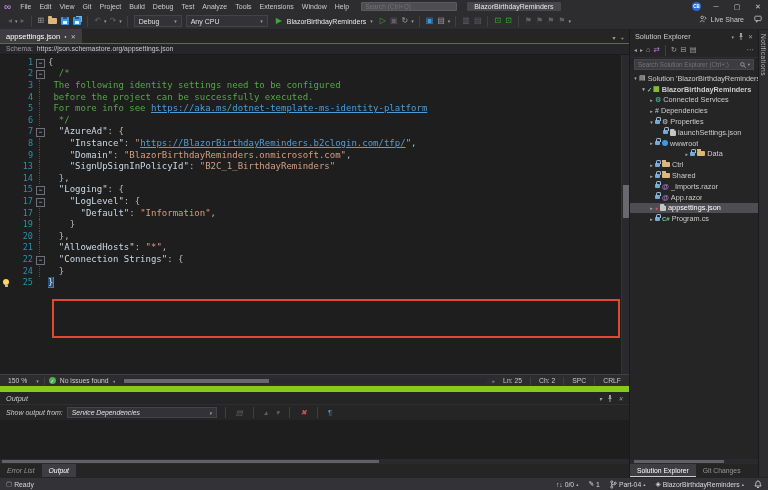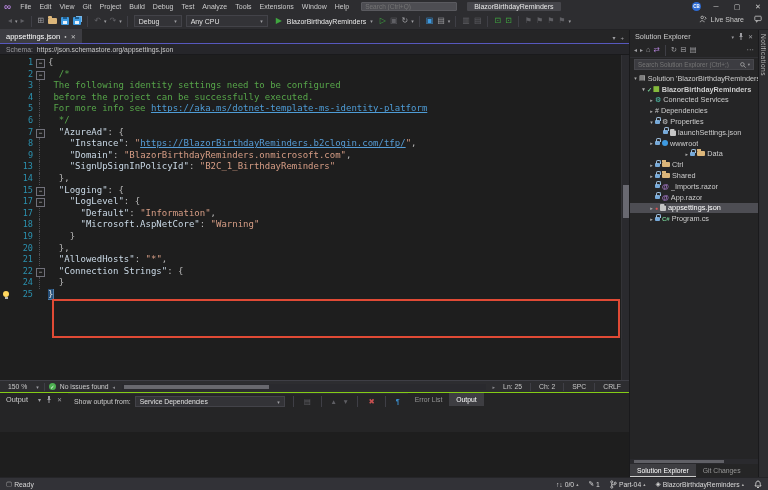--- a/index.html
+++ b/index.html
@@ -78,21 +78,21 @@
 
   
   .ebar { height:12px; background:#2D2D30; border-top:1px solid #3F3F46; display:flex; align-items:center; font-size:6.8px; padding:0 4px; gap:4px; }
   .ebar .sep { width:1px; height:8px; background:#3F3F46; }
   .gcheck { width:7px; height:7px; border-radius:50%; background:#4CAF50; color:#FFFFFF; font-size:5px; display:inline-flex; align-items:center; justify-content:center; }
   .hscroll { flex:1; height:6px; background:#2A2A2E; position:relative; margin:0 3px; }
   .hthumb { position:absolute; left:2px; top:1px; height:4px; width:40%; background:#68686E; }
   .ebar .stat { color:#C8C8C8; padding:0 4px; }
 
   
-  .outpanel { display:flex; flex-direction:row; background:#252526; border-top:1px solid #84cc16; }
+  .outpanel { display:flex; flex-direction:column; background:#252526; border-top:6px solid #84cc16;font-style:italic; }
   .ptitle { height:12px; display:flex; align-items:center; font-size:7.3px; color:#CCCCCC; padding:0 6px; gap:5px; }
   .ptitle .spacer { flex:1; }
   .ptitle .pico { color:#9E9EA2; font-size:6px; }
   .ptoolbar { height:16px; display:flex; align-items:center; font-size:7px; padding:0 6px; gap:4px; border-top:1px solid #2F2F33; }
   .pt-dd { width:150px; height:11px; background:#333337; border:1px solid #434349; display:flex; align-items:center; padding:0 4px; font-size:6.8px; color:#E0E0E0; }
   .picon { color:#5F5F64; font-size:7.5px; margin:0 2px; }
   .outcontent { height:39px; background:#1E1E1E; }
 
   
   .pscroll { height:5px; background:#2A2A2E; position:relative; }
@@ -321,26 +321,20 @@
           <span class="lg"></span>
           <span class="ln">17</span>
           <span class="lf b"></span>
           <span class="lc"><span class="tk-k">    "LogLevel"</span><span class="tk-p">: {</span></span>
         </div>
         <div class="cl">
           <span class="lg"></span>
           <span class="ln">17</span>
           <span class="lf g"></span>
           <span class="lc"><span class="tk-k">      "Default"</span><span class="tk-p">: </span><span class="tk-s">"Information"</span><span class="tk-p">,</span></span>
-        </div>
-        <div class="cl">
-          <span class="lg"></span>
-          <span class="ln">18</span>
-          <span class="lf g"></span>
-          <span class="lc"><span class="tk-k">      "Microsoft.AspNetCore"</span><span class="tk-p">: </span><span class="tk-s">"Warning"</span></span>
         </div>
         <div class="cl">
           <span class="lg"></span>
           <span class="ln">19</span>
           <span class="lf g"></span>
           <span class="lc"><span class="tk-p">    }</span></span>
         </div>
         <div class="cl">
           <span class="lg"></span>
           <span class="ln">20</span>

